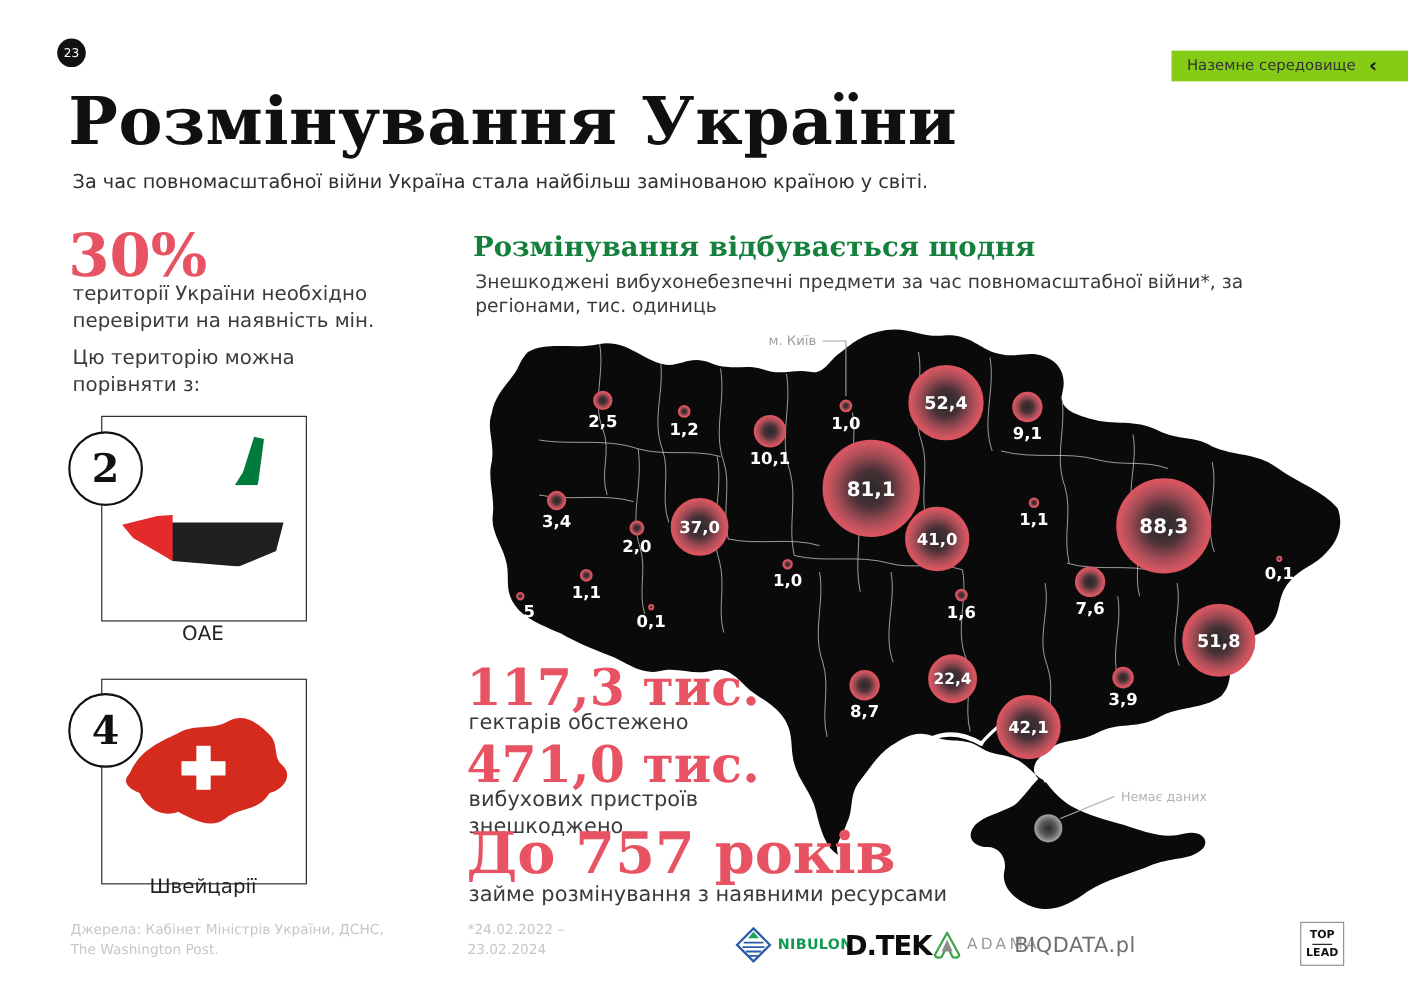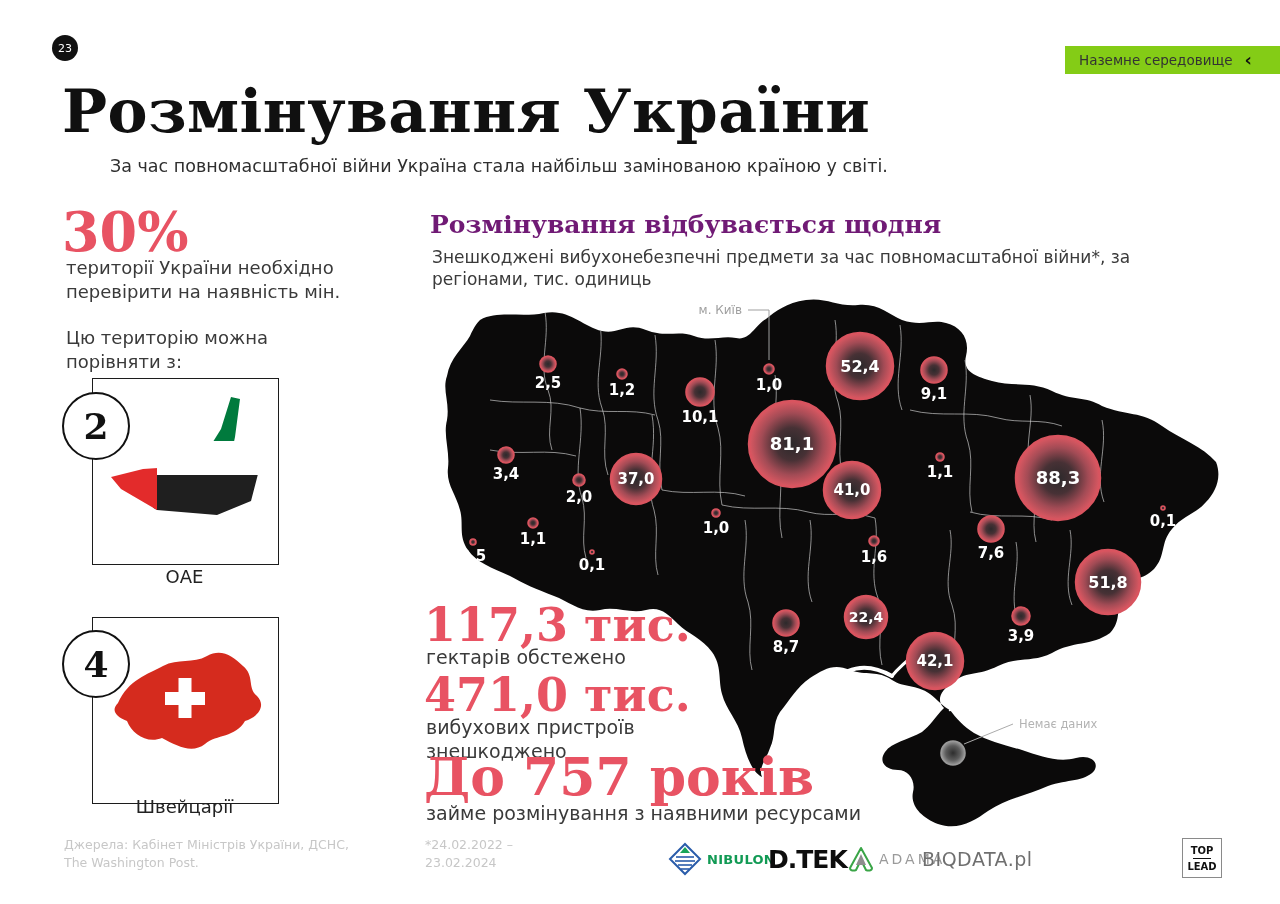--- a/index.html
+++ b/index.html
@@ -8,33 +8,33 @@
   .abs{position:absolute;}
   
   #badge{left:52px;top:35px;width:26px;height:26px;border-radius:50%;background:#111;
          color:#fff;font-size:11px;font-weight:normal;display:flex;align-items:center;justify-content:center;}
   #tab{left:1065px;top:46px;width:215px;height:28px;background:#84cc16;display:flex;align-items:center;
        font-size:13.5px;color:#333;padding-left:14px;box-sizing:border-box;}
   #tab .chev{position:absolute;right:28px;font-size:18px;font-weight:bold;color:#111;line-height:1;}
   
   #title{left:62px;top:76px;font-family:"DejaVu Serif",serif;font-weight:bold;font-size:60px;
          letter-spacing:.5px;color:#101010;white-space:nowrap;}
-  #subtitle{left:66px;top:156px;font-size:17.5px;color:#2f2f2f;margin-left:44px;}
+  #subtitle{left:66px;top:156px;font-size:17.5px;color:#2f2f2f;}
   
   #pct{left:62px;top:200px;font-family:"DejaVu Serif",serif;font-weight:bold;font-size:54px;color:#e85363;}
   #pctdesc{left:66px;top:256px;font-size:18px;line-height:1.35;color:#3a3a3a;width:300px;}
-  #intro{left:66px;top:314px;font-size:18px;line-height:1.35;color:#3a3a3a;width:300px;margin-top:12px;}
+  #intro{left:66px;top:314px;font-size:18px;line-height:1.35;color:#3a3a3a;width:300px;}
   .cmpbox{width:185px;height:185px;border:1.5px solid #1c1c1c;background:#fff;}
   .numcirc{width:64px;height:64px;border-radius:50%;background:#fff;border:2px solid #111;
            display:flex;align-items:center;justify-content:center;font-family:"DejaVu Serif",serif;
            font-weight:bold;font-size:36px;color:#111;}
   .cmplabel{width:185px;text-align:center;font-size:18px;color:#222;}
   #sources{left:64px;top:836px;font-size:12.5px;line-height:1.45;color:#c7c7c7;white-space:pre-line;}
   
-  #mapheading{left:430px;top:210px;font-family:"DejaVu Serif",serif;font-weight:bold;font-size:25px;color:#701a75;}
+  #mapheading{left:430px;top:210px;font-family:"DejaVu Serif",serif;font-weight:bold;font-size:25px;color:#15803d;}
   #mapdesc{left:432px;top:246px;font-size:17px;line-height:1.3;color:#3a3a3a;width:730px;}
   
   .bigred{font-family:"DejaVu Serif",serif;font-weight:bold;color:#e85363;white-space:nowrap;text-align:center;}
   .statcap{font-size:19px;line-height:1.25;color:#3a3a3a;}
   #stat1{left:424px;top:598px;font-size:46px;}
   #cap1{left:426px;top:646px;}
   #stat2{left:424px;top:668px;font-size:46px;}
   #cap2{left:426px;top:716px;width:240px;}
   #stat3{left:424px;top:746px;font-size:52px;}
   #cap3{left:426px;top:802px;}

